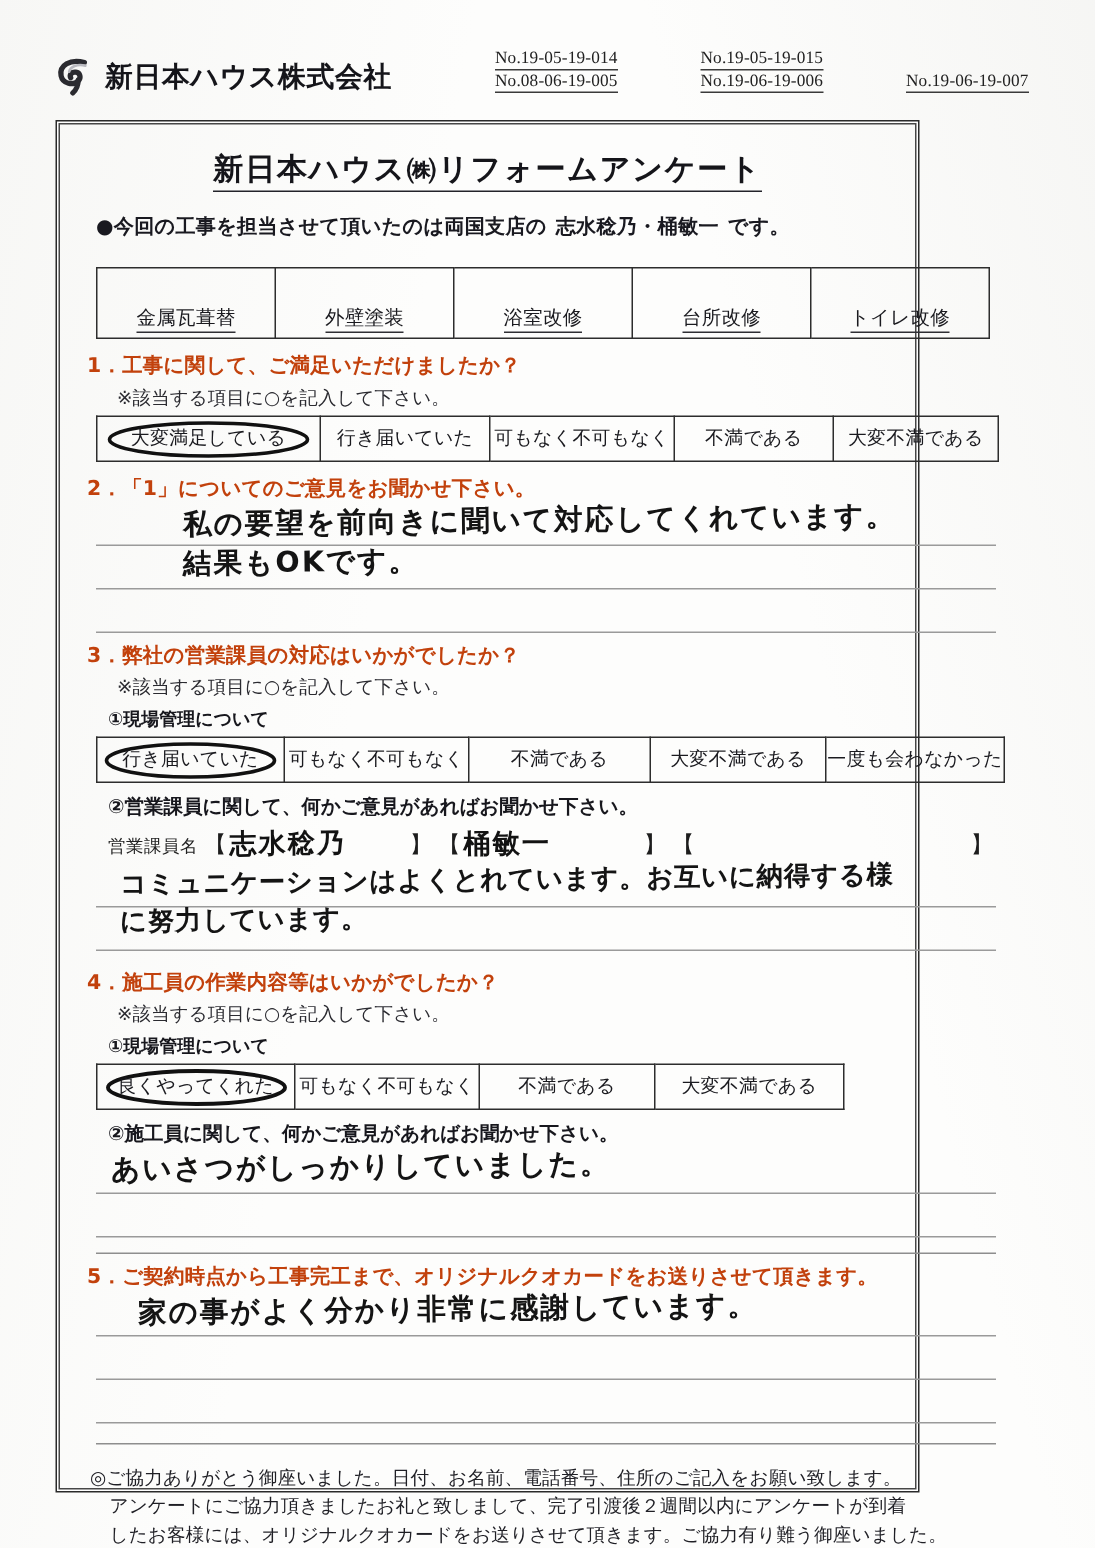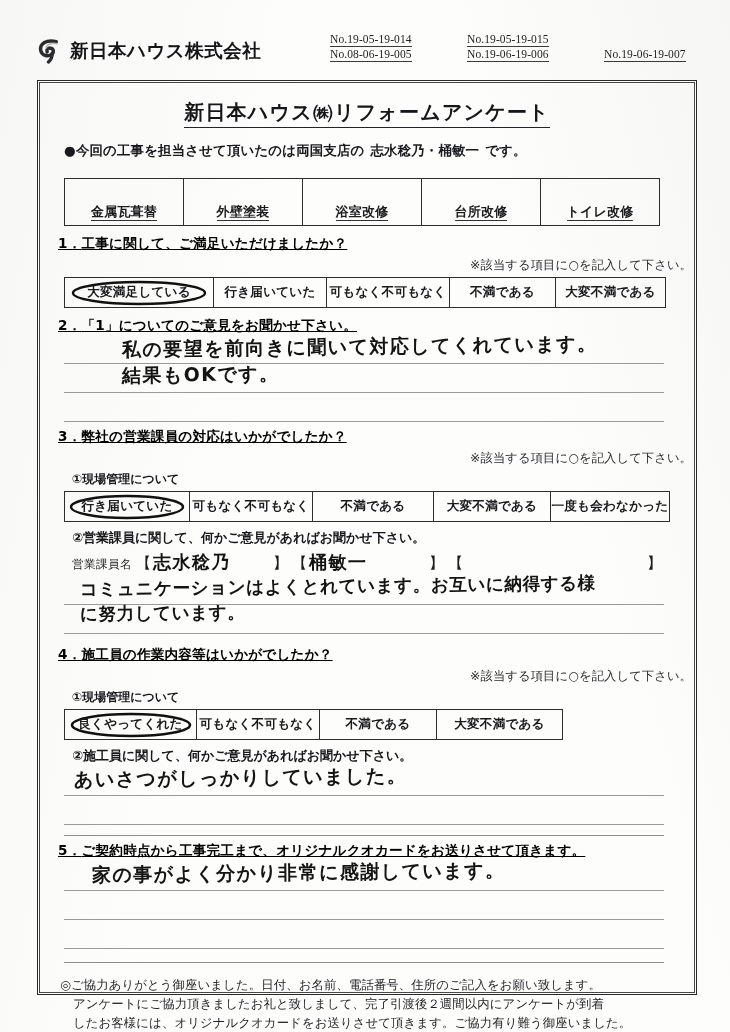--- a/index.html
+++ b/index.html
@@ -75,21 +75,21 @@
     border-bottom: 1px solid #3a3a3a;
     padding-bottom: 1px;
   }
   .docnum.blank { visibility: hidden; }
 
   
   .sheet {
     position: absolute;
     left: 37px;
     top: 80px;
-    width: 660px;
+    width: 576px;
     height: 915px;
     border: 1px solid #2a2a2a;
     box-shadow: 0 0 0 1px #ffffff inset, 0 0 0 2px #474747 inset;
     background: transparent;
     box-sizing: border-box;
   }
   .sheet-inner {
     position: absolute;
     inset: 4px;
   }
@@ -115,21 +115,20 @@
     color: #191920;
   }
   .lead .staff { margin: 0 6px; }
 
   
   .opt-table {
     border-collapse: collapse;
     table-layout: fixed;
     margin-left: 22px;
     background: transparent;
-    font-weight: bold;
   }
   .opt-table td {
     border: 1px solid #2d2d2d;
     text-align: center;
     font-size: 12.6px;
     color: #1a1a1f;
     padding: 4px 0 5px;
     height: 20px;
     letter-spacing: 0.2px;
     position: relative;
@@ -164,30 +163,28 @@
     pointer-events: none;
     z-index: 1;
   }
 
   
   .q {
     margin: 9px 0 0 16px;
     font-size: 13.6px;
     font-weight: 700;
     letter-spacing: 0.2px;
-    color: #000000;
-    text-decoration: underline;
+    color: #c2410c;
   }
   .q-note {
     margin: 4px 0 3px 36px;
     font-size: 12.3px;
     font-weight: 400;
     color: #2a2a30;
     letter-spacing: 0.1px;
-    text-align: right;
   }
   .q-sub {
     margin: 4px 0 3px 30px;
     font-size: 12px;
     font-weight: 700;
     color: #17171d;
   }
   .q-sub2 {
     margin: 7px 0 2px 30px;
     font-size: 13px;

